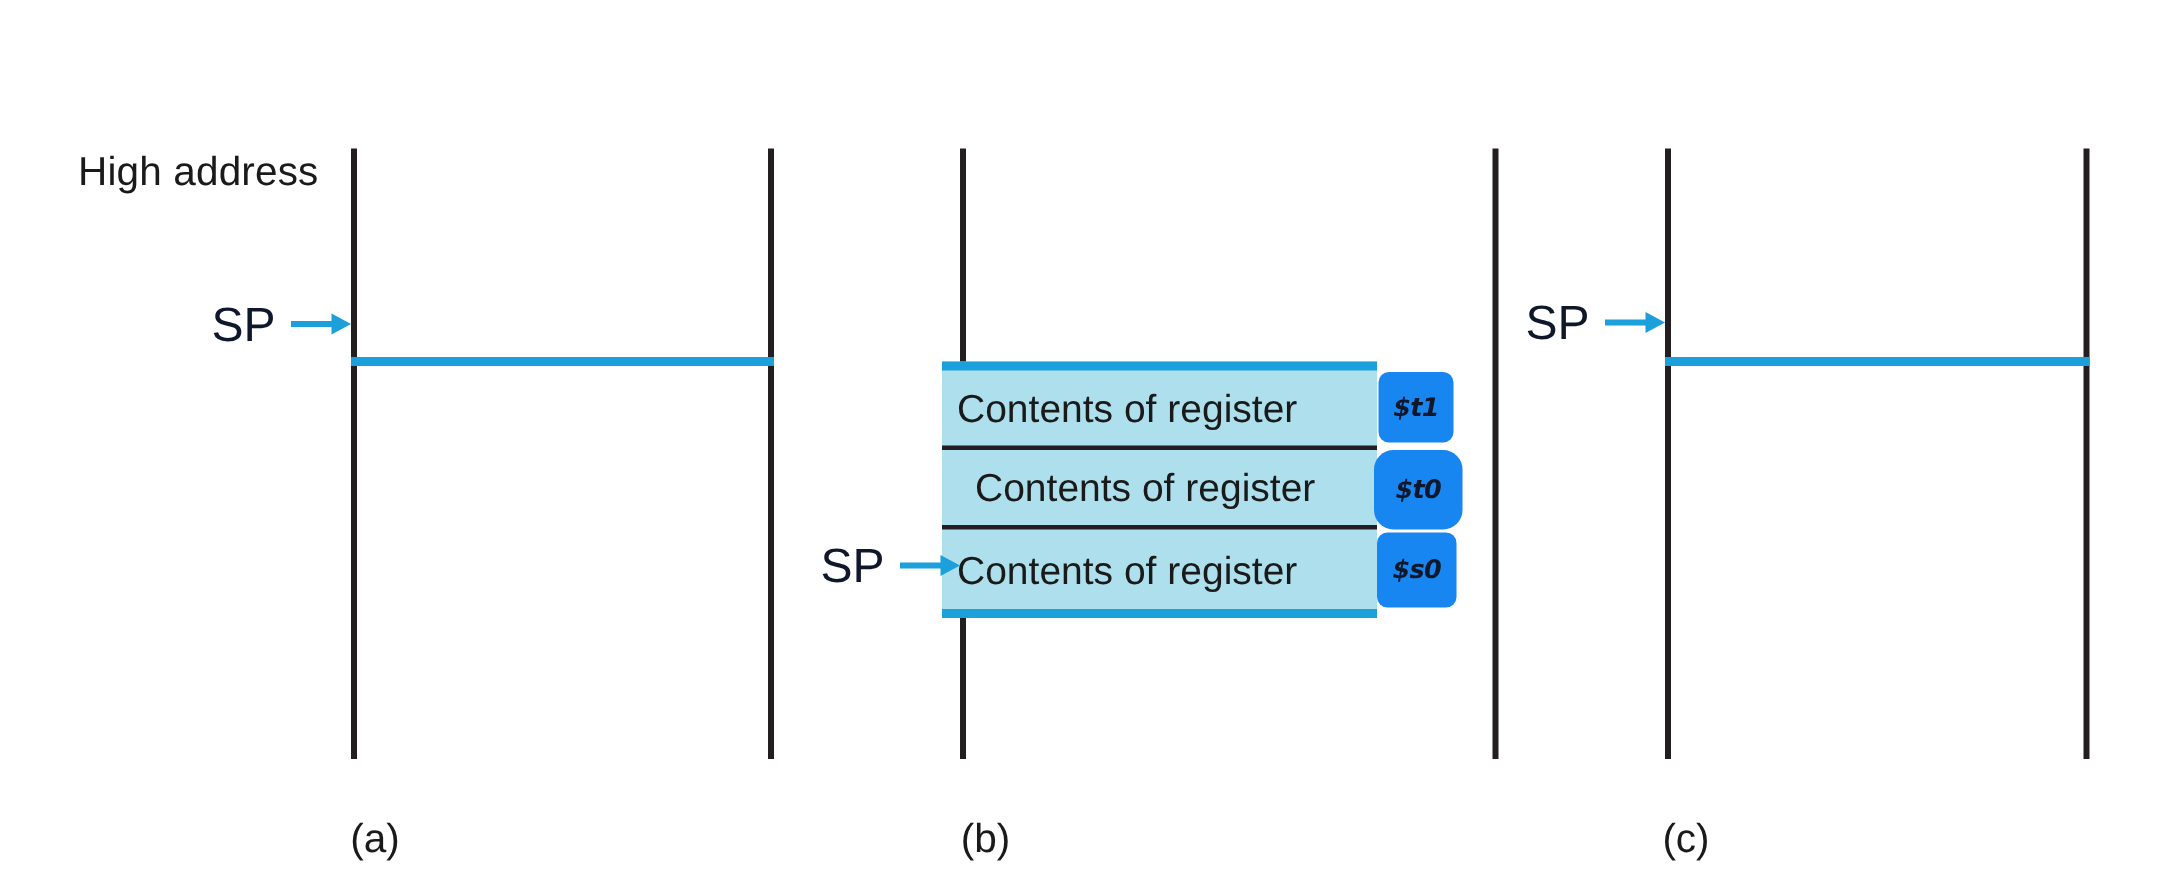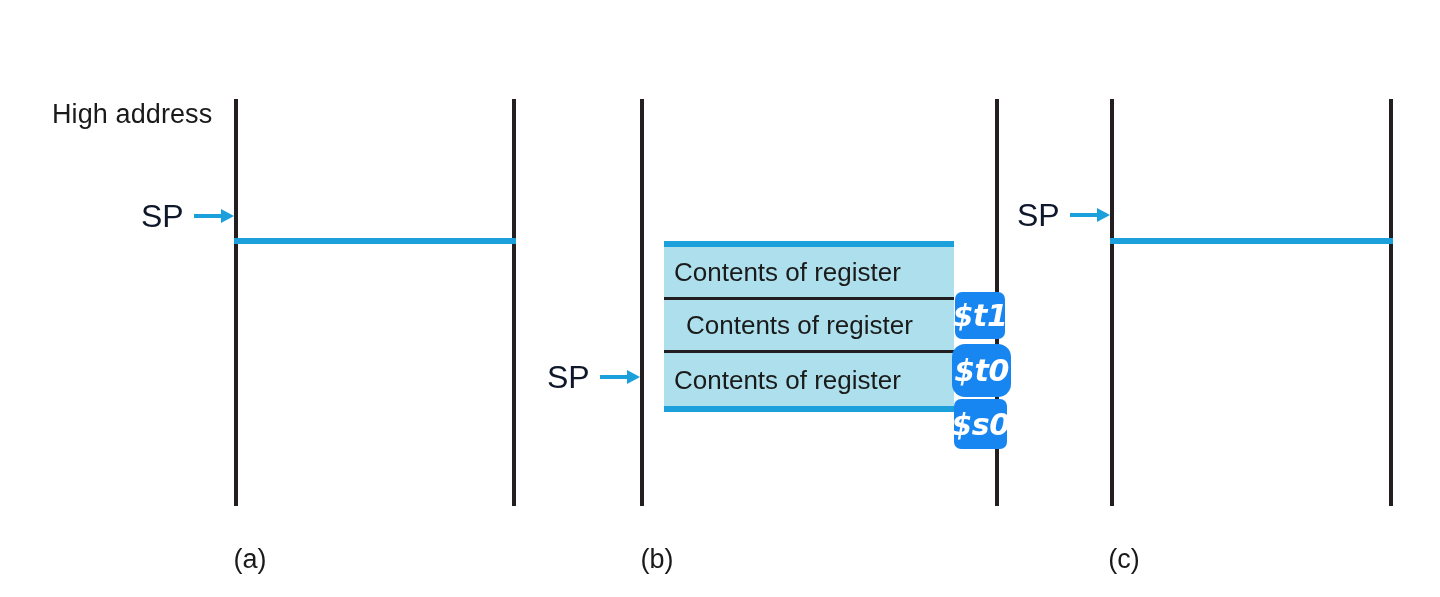--- a/index.html
+++ b/index.html
@@ -129,25 +129,24 @@
   .reg-chip {
     position: absolute;
     background: #1786f0;
     border-radius: 7px;
     display: flex;
     align-items: center;
     justify-content: center;
     font-family: "DejaVu Sans", sans-serif;
     font-weight: bold;
     font-style: italic;
-    font-size: 30px;
-    color: #ffffff;
+    font-size: 17px;
+    color: #0f172a;
     letter-spacing: -0.5px;
     white-space: nowrap;
-    margin-top: 44px;
   }
 </style>
 </head>
 <body>
 
 <div class="stage">
 
   <div class="addr-label addr-high">High address</div>
 
 
@@ -162,21 +161,21 @@
       <span class="shaft"></span>
         <span class="head"></span>
     </span>
   </div>
 
   <div class="panel-caption" style="left:250px; top:546px;">(a)</div>
 
   <div class="wall" style="left:640px; top:99px;  height:407px;"></div>
   <div class="wall" style="left:995px; top:99px;  height:407px;"></div>
 
-  <div class="stack-block" style="left:664px; top:241px; width:290px; height:171px;">
+  <div class="stack-block" style="left:628px; top:241px; width:290px; height:171px;">
 
     <div class="stack-row">
       <span class="row-text" style="left:10px;">Contents of register</span>
       <span class="reg-chip" style="left:291px; top:1px; width:50px; height:47px;">$t1</span>
     </div>
 
     <div class="stack-row">
       <span class="row-text" style="left:22px;">Contents of register</span>
       <span class="reg-chip" style="left:288px; top:0px; width:59px; height:53px; border-radius:13px;">$t0</span>
     </div>

